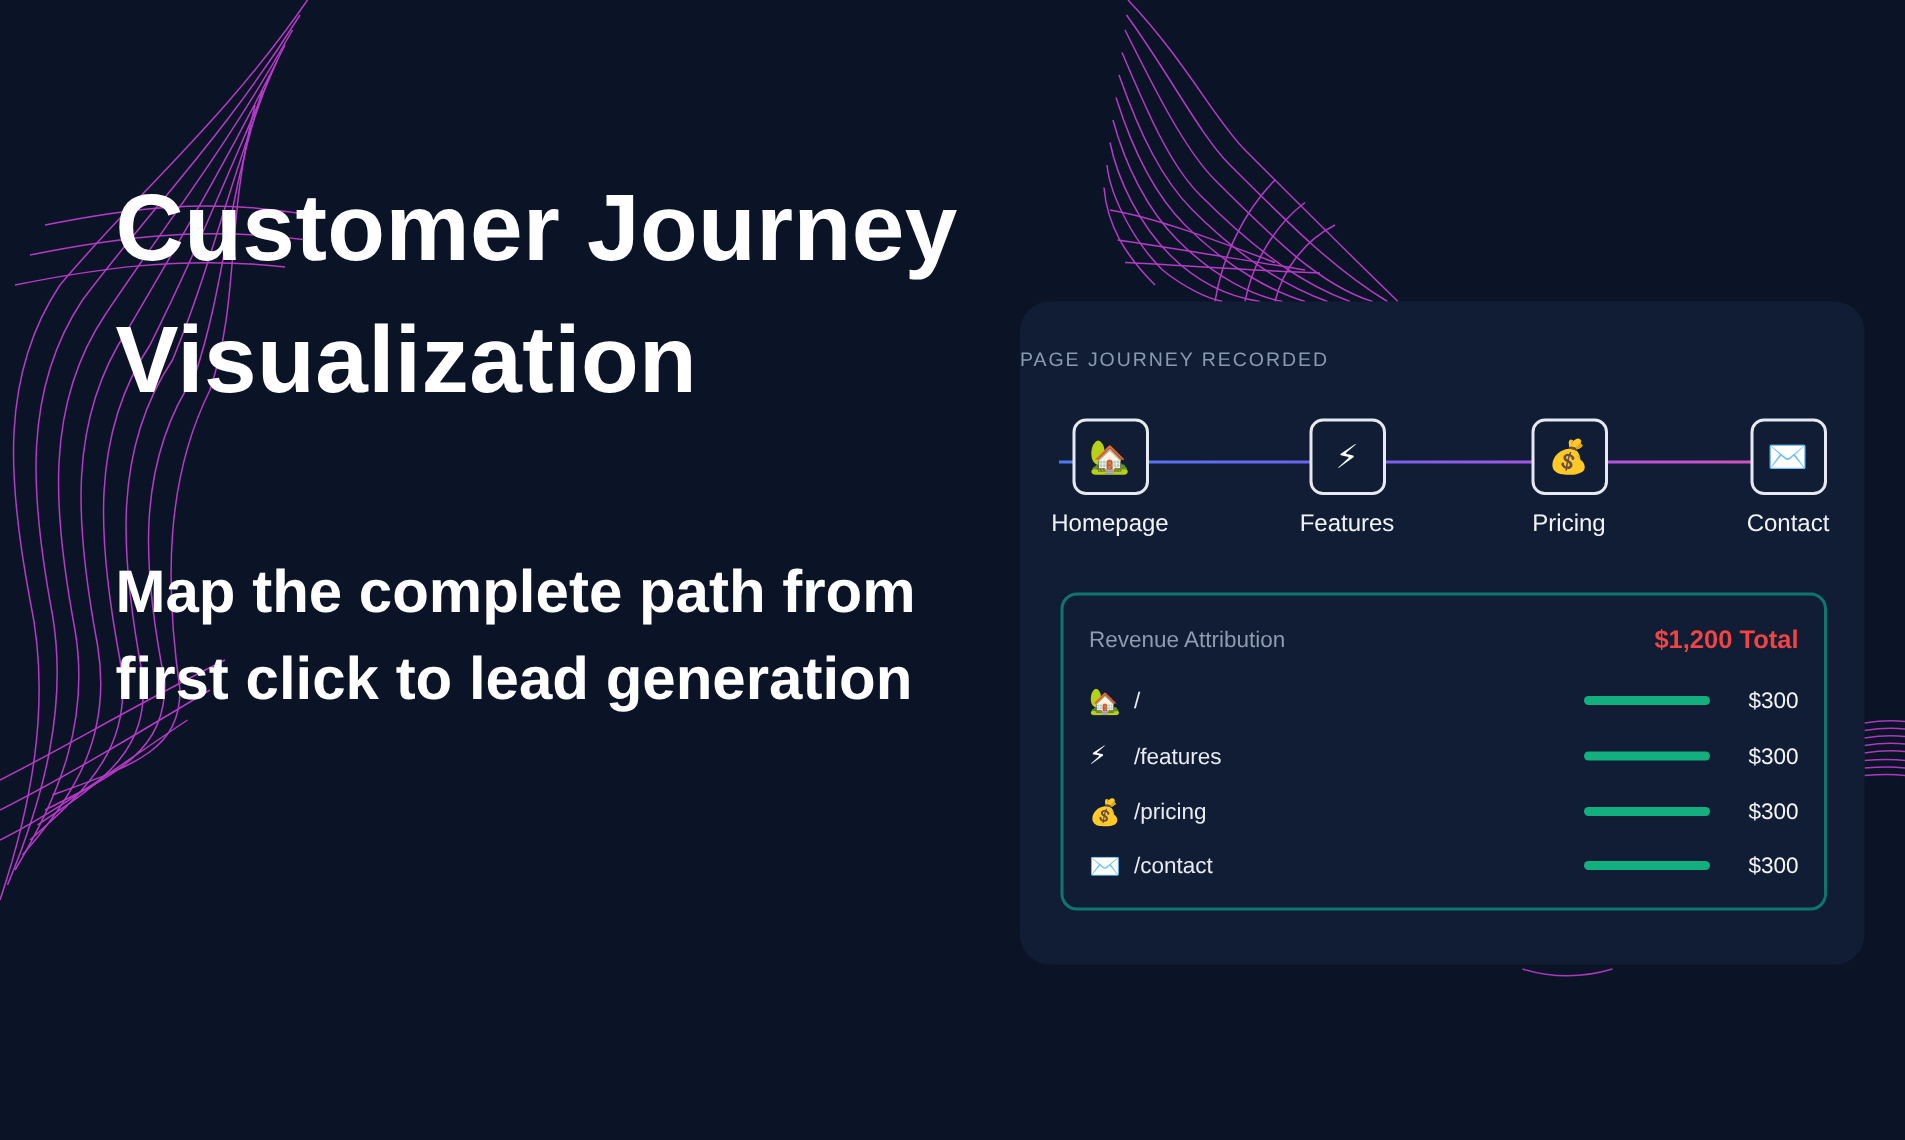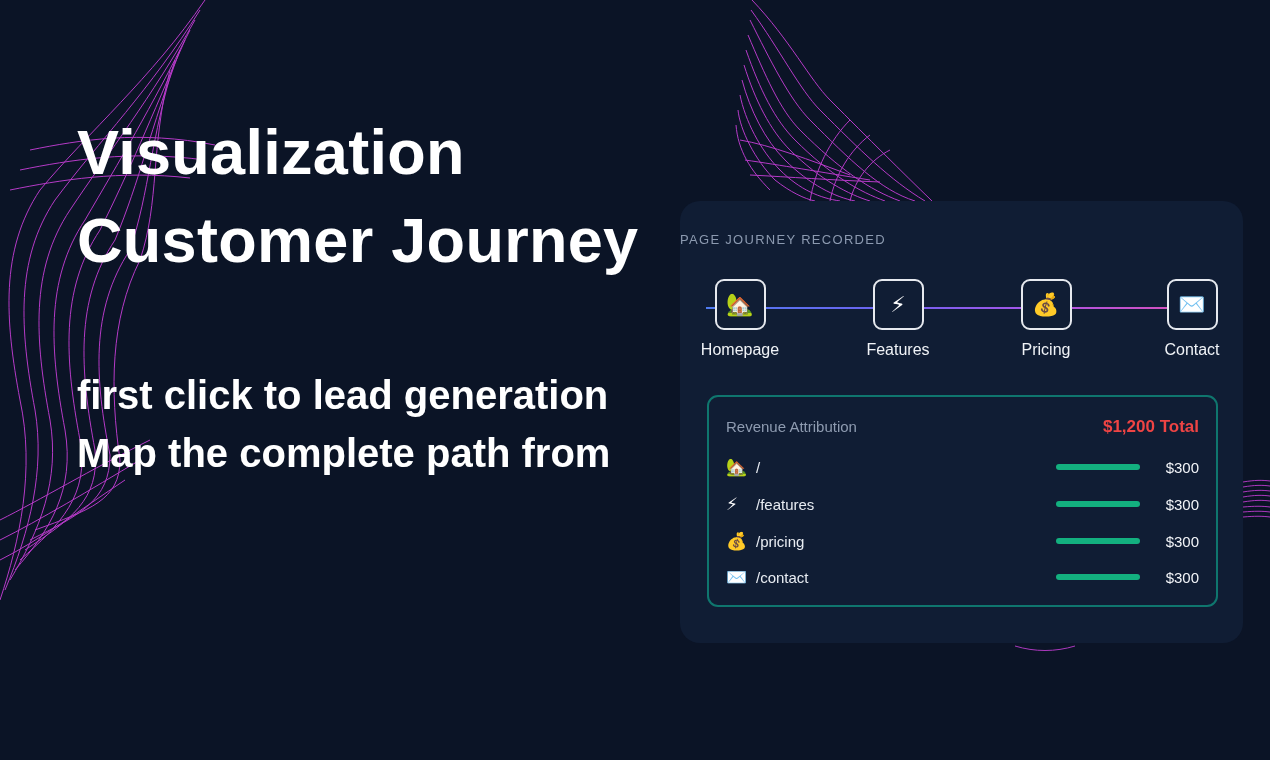--- a/index.html
+++ b/index.html
@@ -102,26 +102,26 @@
     <path d="M1243 502 C1255 500 1262 500 1270 501"></path>
     <path d="M1243 507 C1255 506 1262 506 1270 507"></path>
     <path d="M1243 512 C1255 511 1262 511 1270 512"></path>
     <path d="M1243 517 C1255 516 1262 516 1270 517"></path>
 
     <path d="M1015 646 C1035 652 1055 652 1075 646"></path>
   </g>
 </svg>
 
 <div class="hero">
+  <div class="hero-title">Customer Journey</div>
   <div class="hero-title">Visualization</div>
-  <div class="hero-title">Customer Journey</div>
 </div>
 <div class="hero-subtitle">
+  <div>Map the complete path from</div>
   <div>first click to lead generation</div>
-  <div>Map the complete path from</div>
 </div>
 
 <div class="card">
   <div class="card-heading">PAGE JOURNEY RECORDED</div>
 
   <div class="journey">
     <div class="journey-line"></div>
     <div class="step" style="left:60px">
       <div class="step-box">🏡</div>
       <div class="step-label">Homepage</div>

